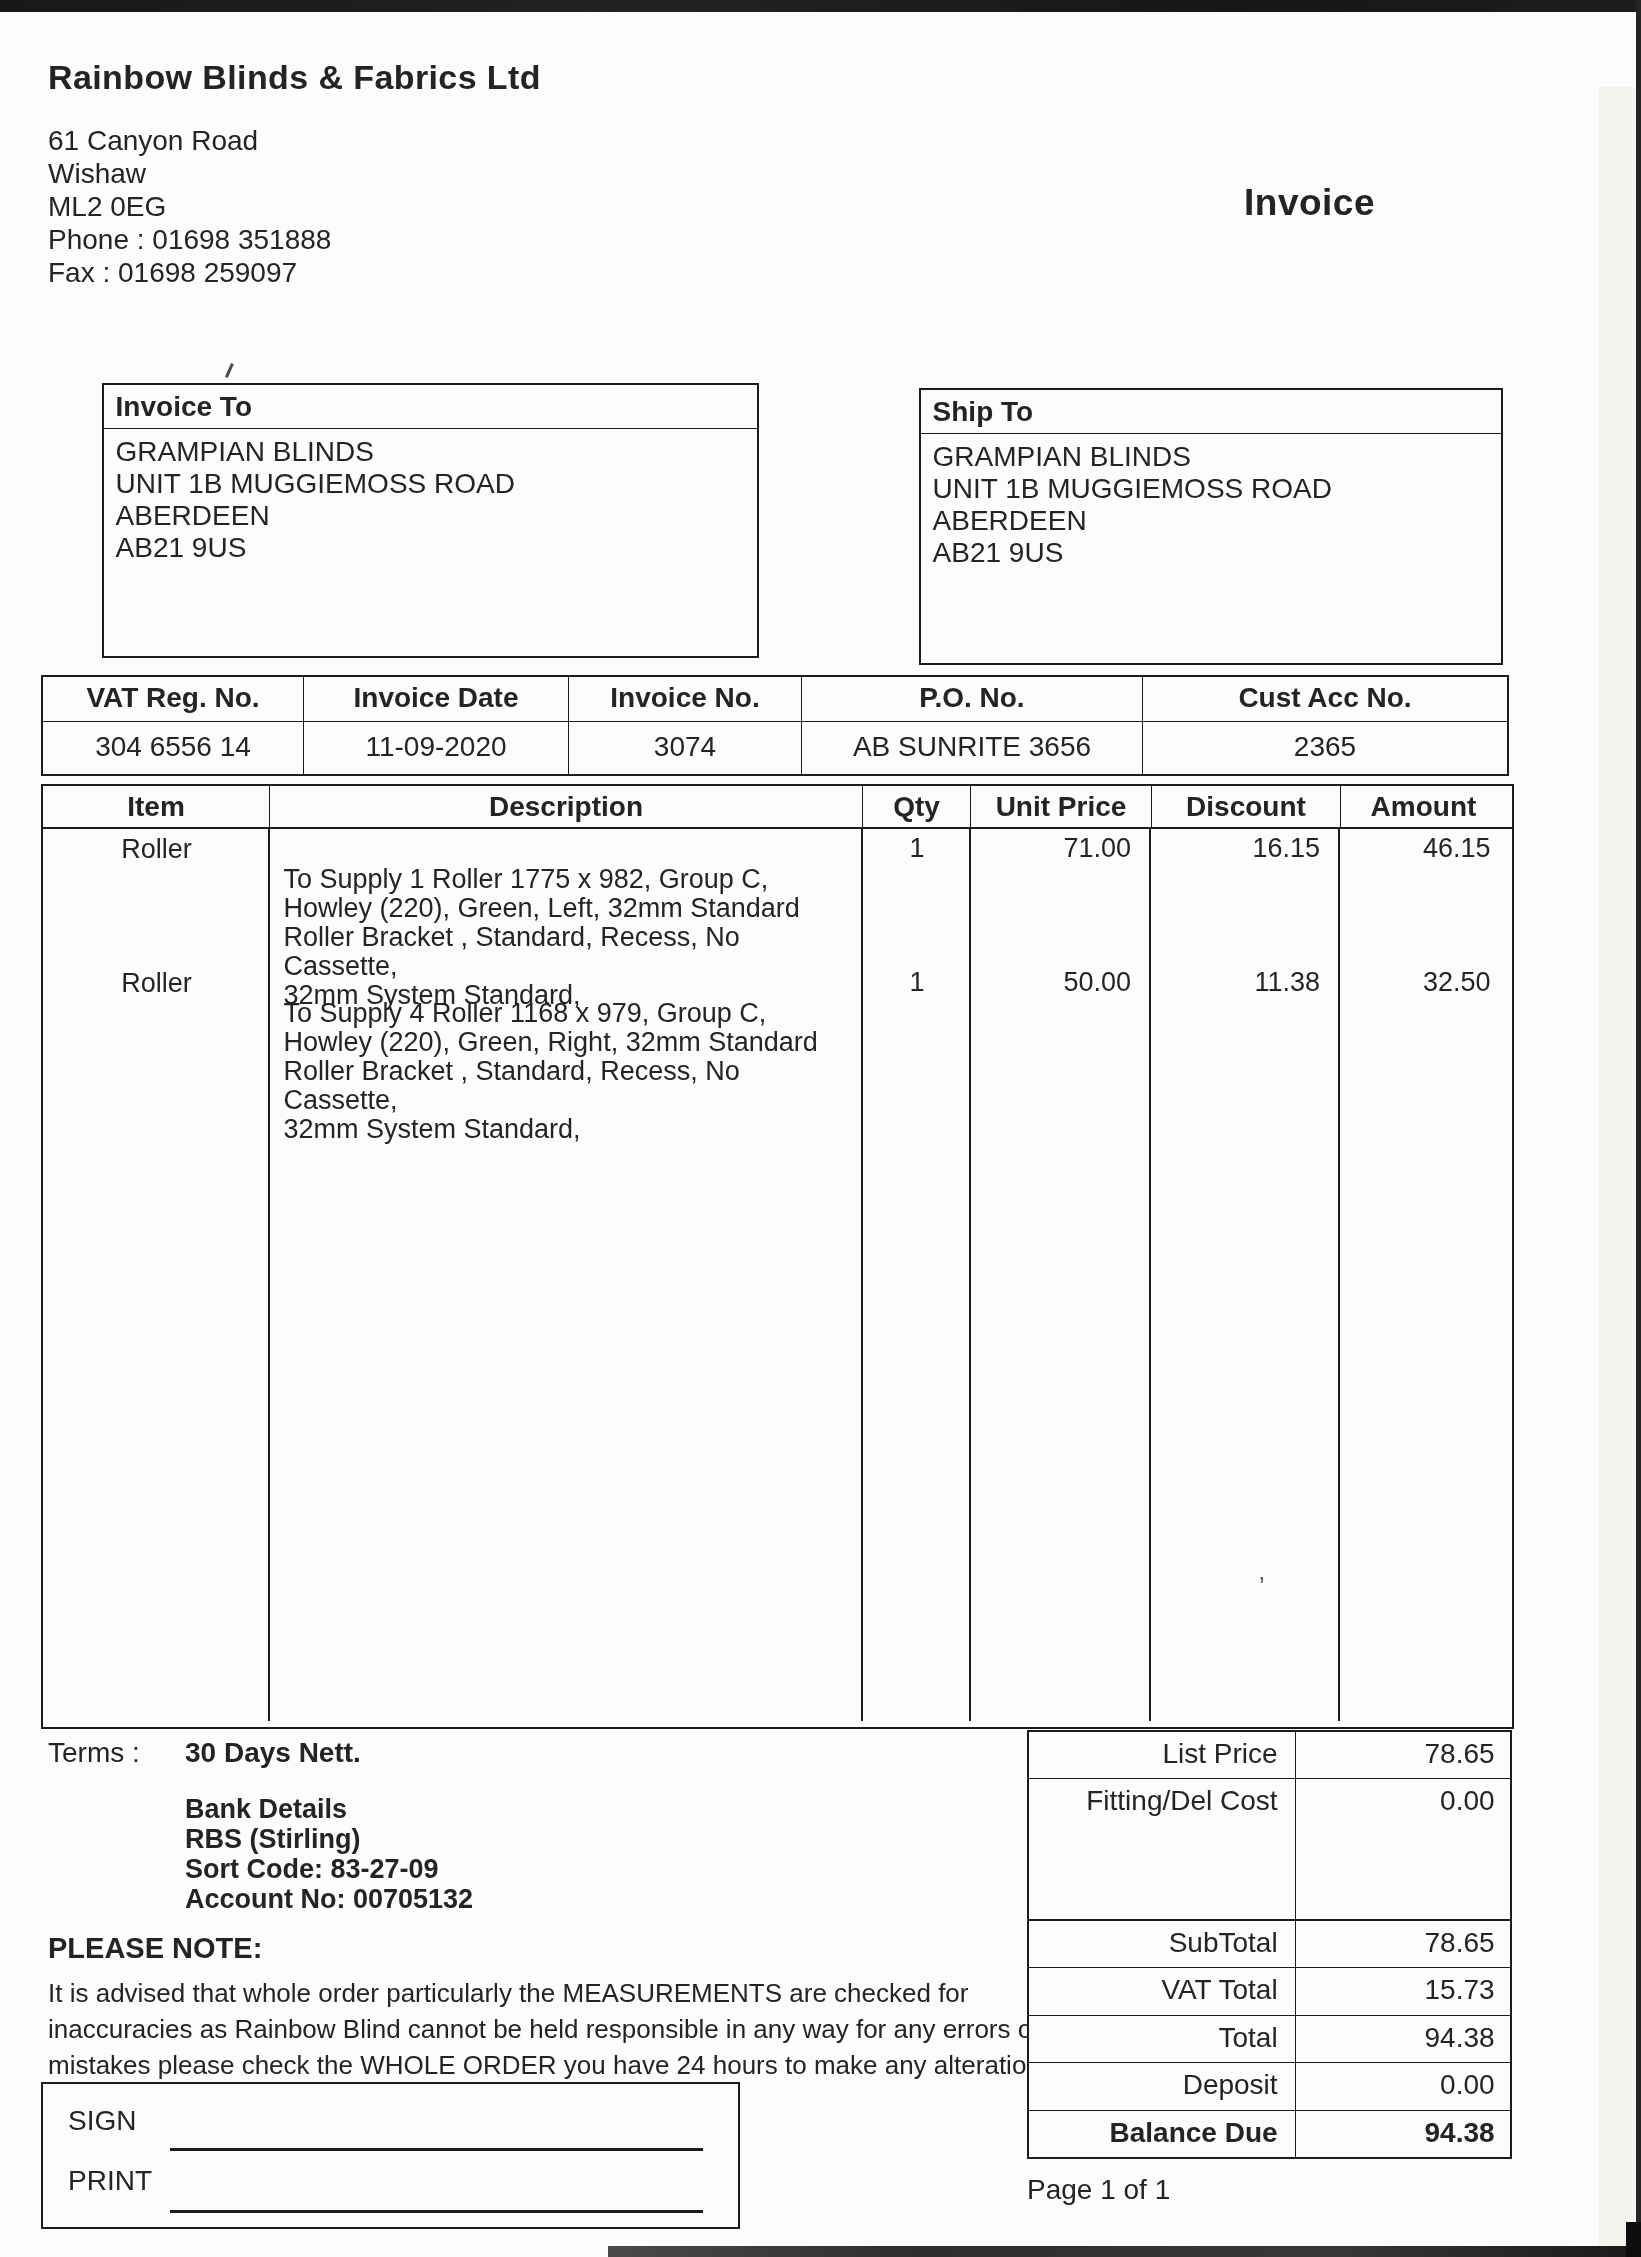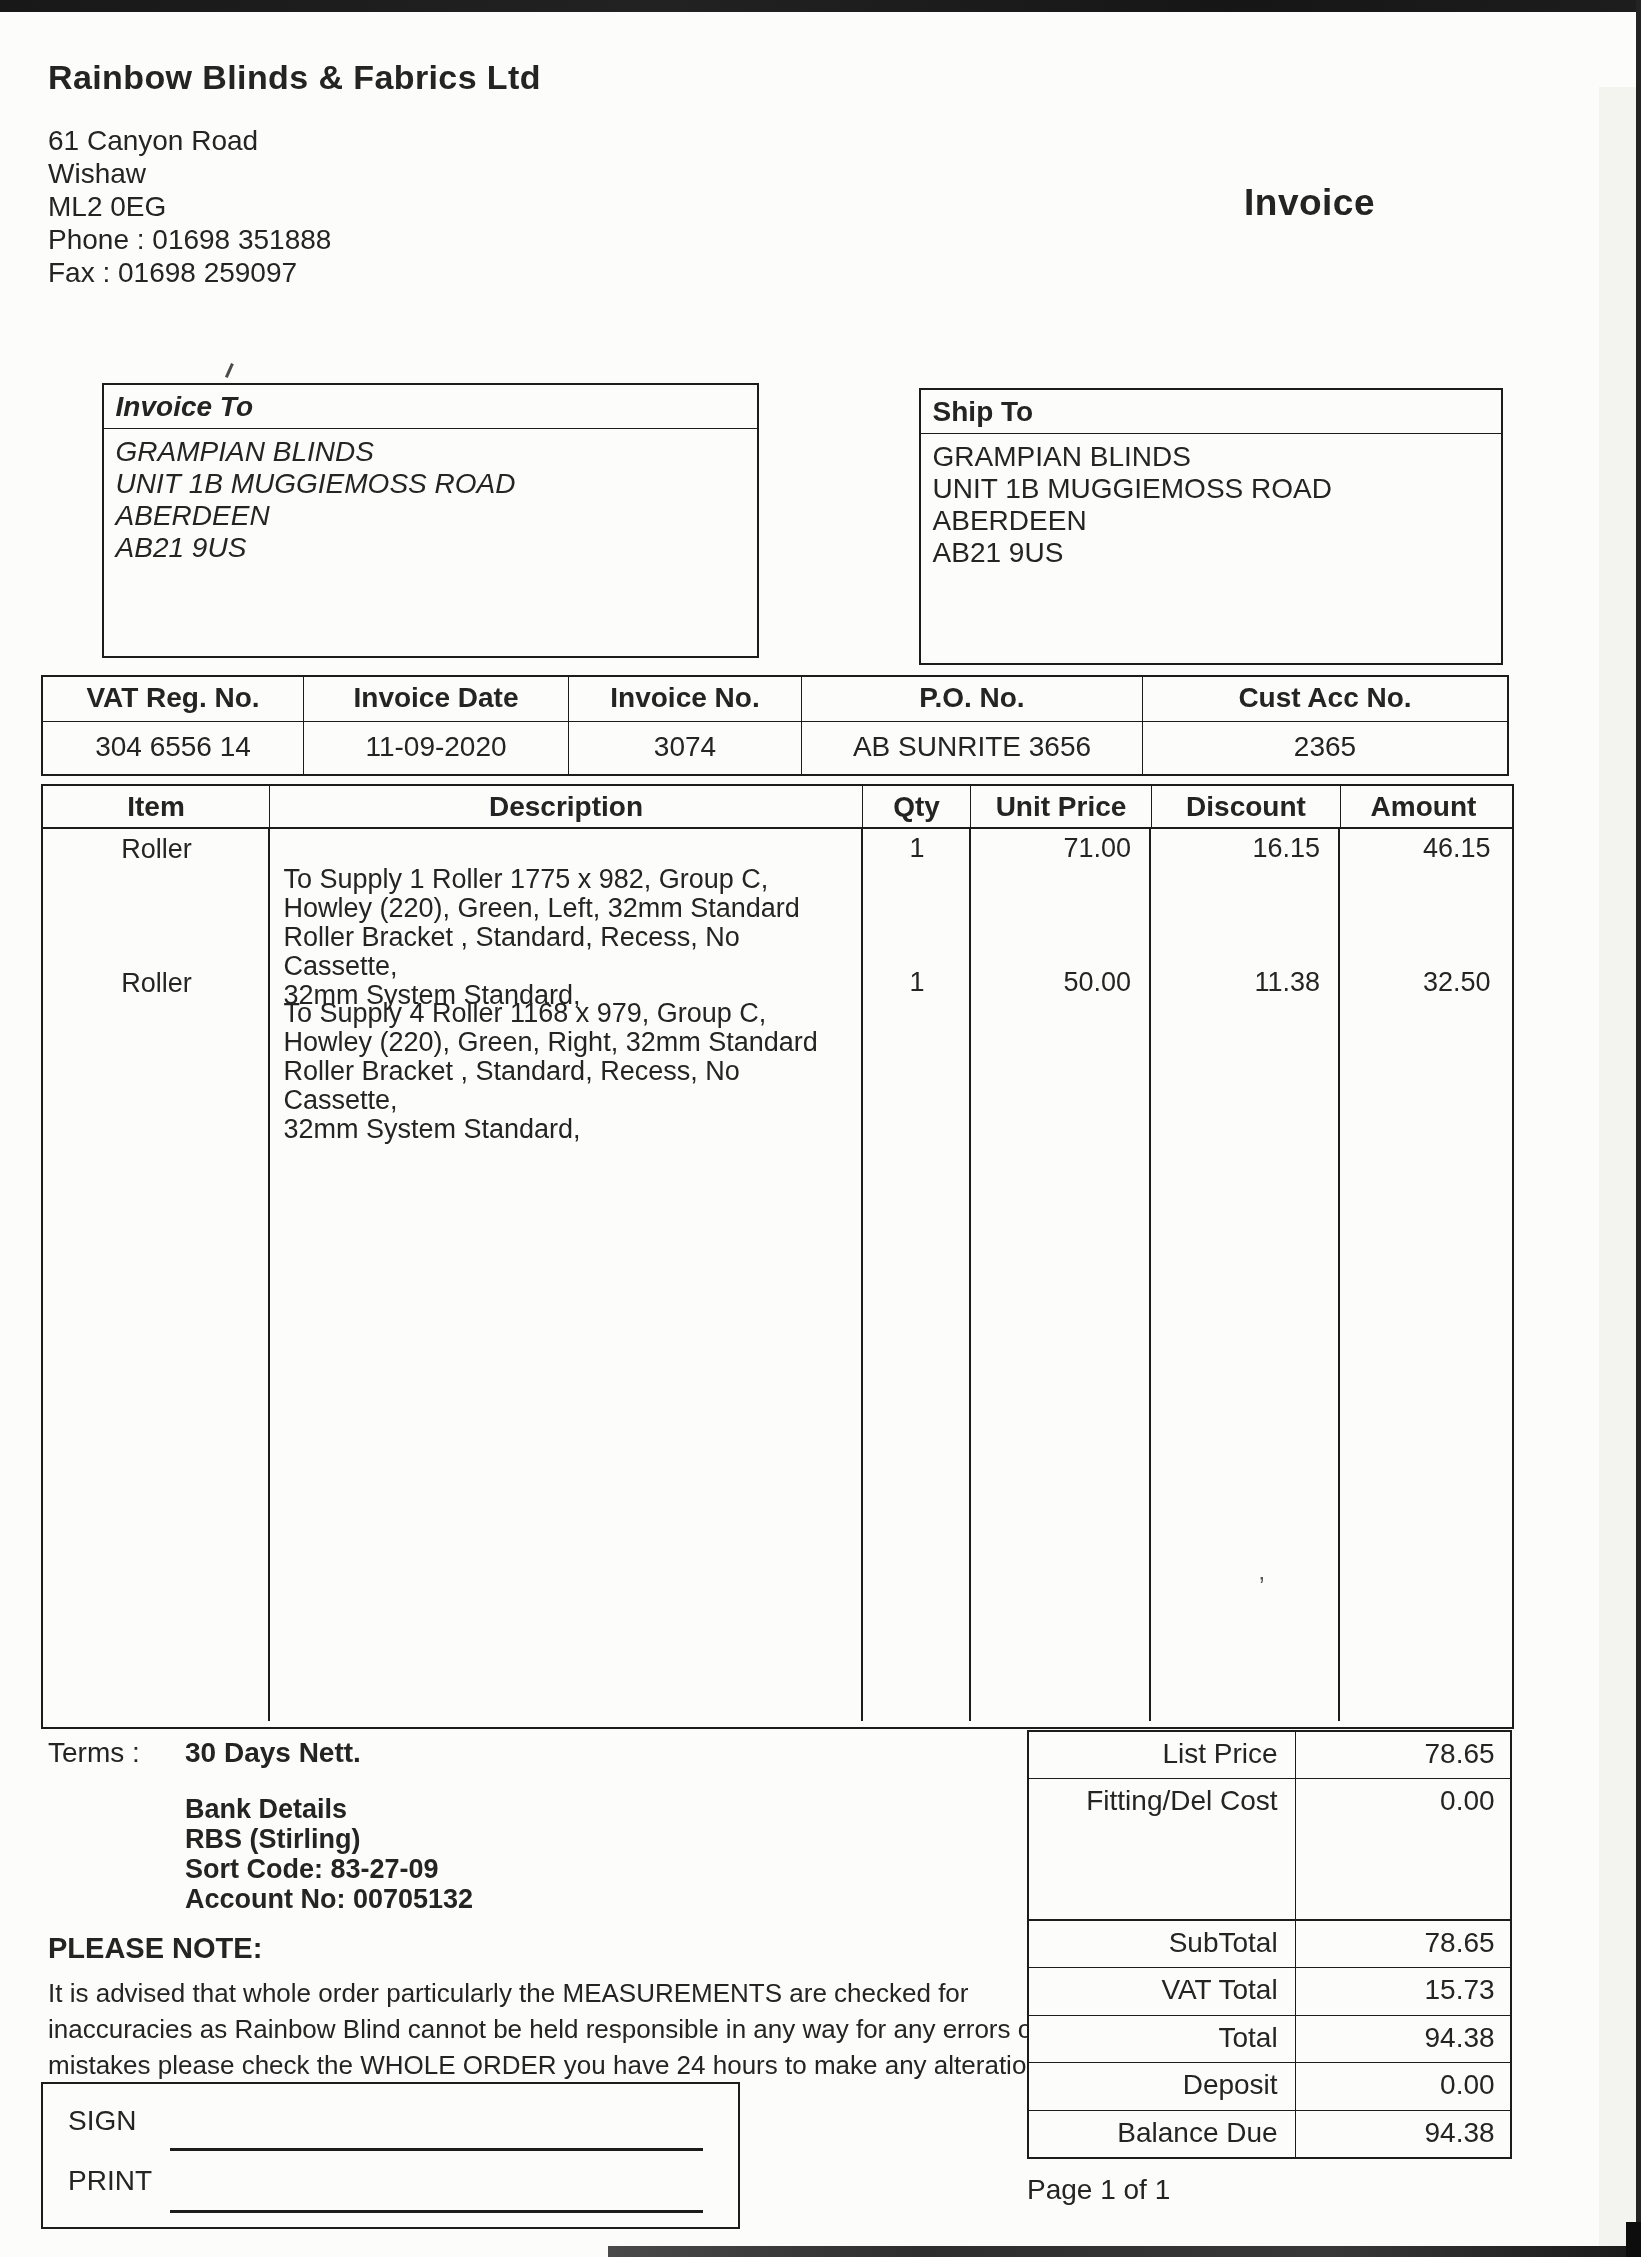--- a/index.html
+++ b/index.html
@@ -21,21 +21,21 @@
 
   
   .company { position:absolute; left:48px; top:58px; }
   .company-name { font-size:34px; font-weight:bold; letter-spacing:0.4px; margin-bottom:27px; }
   .company-line { font-size:28px; line-height:33px; }
 
   .doc-title { position:absolute; left:1244px; top:182px; font-size:37px; font-weight:bold; letter-spacing:0.5px; }
 
   
   .addr-box { position:absolute; border:2.9px solid #1c1c1c; }
-  .invoice-to { left:102px; top:383px; width:653px; height:271px;font-style:italic; }
+  .invoice-to { left:102px; top:383px; width:653px; height:271px; }
   .ship-to  { left:919px; top:388px; width:580px; height:273px; }
   .addr-head { font-weight:bold; font-size:28px; padding:5.8px 11.6px 4.8px; border-bottom:1.9px solid #1c1c1c; }
   .addr-body { padding:7.7px 11.6px; font-size:28px; line-height:32px; }
 
   
   .meta-table { position:absolute; left:41px; top:675px; width:1464px; border:2.9px solid #1c1c1c; background:#fcfcfb; }
   .meta-row { display:grid; grid-template-columns:261px 265px 233px 341px 1fr; }
   .meta-head { border-bottom:1.9px solid #1c1c1c; }
   .meta-cell { text-align:center; font-size:28px; padding:8.7px 3.9px 10.6px; border-right:1.9px solid #1c1c1c; }
   .meta-cell:last-child { border-right:none; }
@@ -66,21 +66,21 @@
 
   
   .totals-box { position:absolute; left:1027px; width:481px; border:2.9px solid #1c1c1c; background:#fcfcfb; }
   .totals-upper { top:1730px; }
   .totals-lower { top:1919px; }
   .trow { display:grid; grid-template-columns:267px 1fr; }
   .trow + .trow { border-top:1.9px solid #1c1c1c; }
   .tlabel { text-align:right; padding:5.8px 17.4px 8.7px 3.9px; font-size:28px; border-right:1.9px solid #1c1c1c; }
   .tvalue { text-align:right; padding:5.8px 15.4px 8.7px 3.9px; font-size:28px; }
   .trow.tall { height:140px; }
-  .trow.balance .tlabel, .trow.balance .tvalue { font-weight:normal; }
+  .trow.balance .tlabel, .trow.balance .tvalue { font-weight:bold; }
   .stray-mark-mid { position:absolute; left:1259px; top:1572px; font-size:25px; color:#555; }
 
   
   .sign-box { position:absolute; left:41px; top:2082px; width:695px; height:143px; border:2.9px solid #1c1c1c; }
   .sign-label { position:absolute; left:25px; top:21px; font-size:28px; }
   .print-label { position:absolute; left:25px; top:81px; font-size:28px; }
   .sig-line { position:absolute; height:2.9px; background:#1c1c1c; left:127px; width:533px; }
   .line-sign { top:64px; } .line-print { top:126px; }
 
   .page-label { position:absolute; left:1027px; top:2174px; font-size:28px; }

